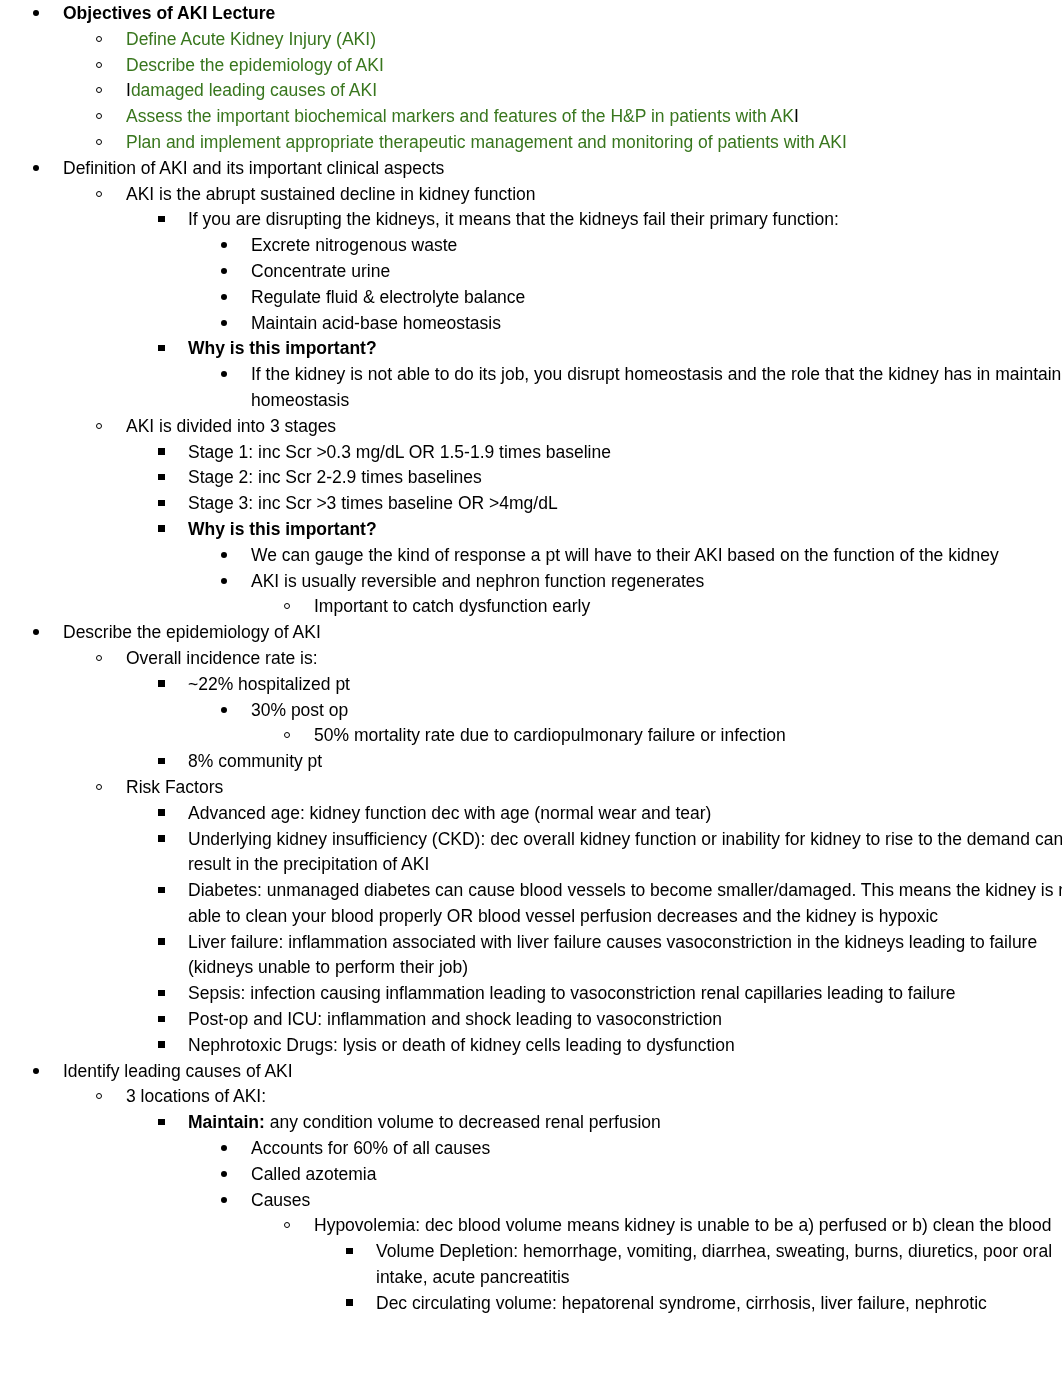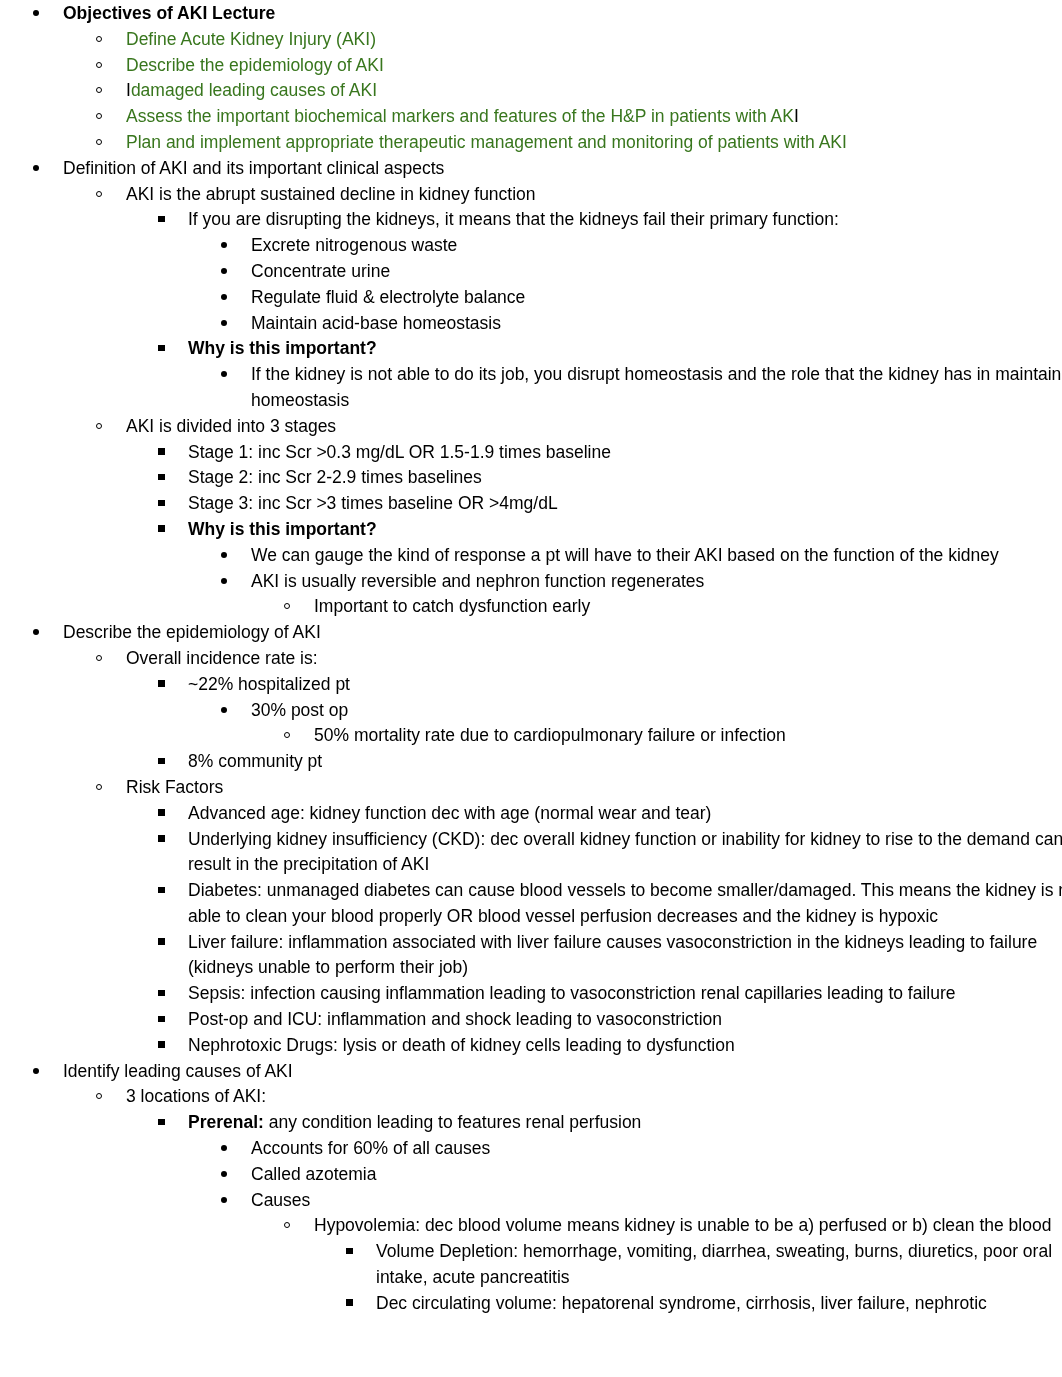--- a/index.html
+++ b/index.html
@@ -249,21 +249,21 @@
       <div class="li l1">
         <span class="bul disc"></span>
         <span class="txt">Identify leading causes of AKI</span>
       </div>
       <div class="li l2">
         <span class="bul circ"></span>
         <span class="txt">3 locations of AKI:</span>
       </div>
       <div class="li l3">
         <span class="bul sq"></span>
-        <span class="txt"><span class="b">Prerenal:</span><span> any condition leading to features renal perfusion</span></span>
+        <span class="txt"><span class="b">Maintain:</span><span> any condition volume to decreased renal perfusion</span></span>
       </div>
       <div class="li l4">
         <span class="bul disc"></span>
         <span class="txt">Accounts for 60% of all causes</span>
       </div>
       <div class="li l4">
         <span class="bul disc"></span>
         <span class="txt">Called azotemia</span>
       </div>
       <div class="li l4">

